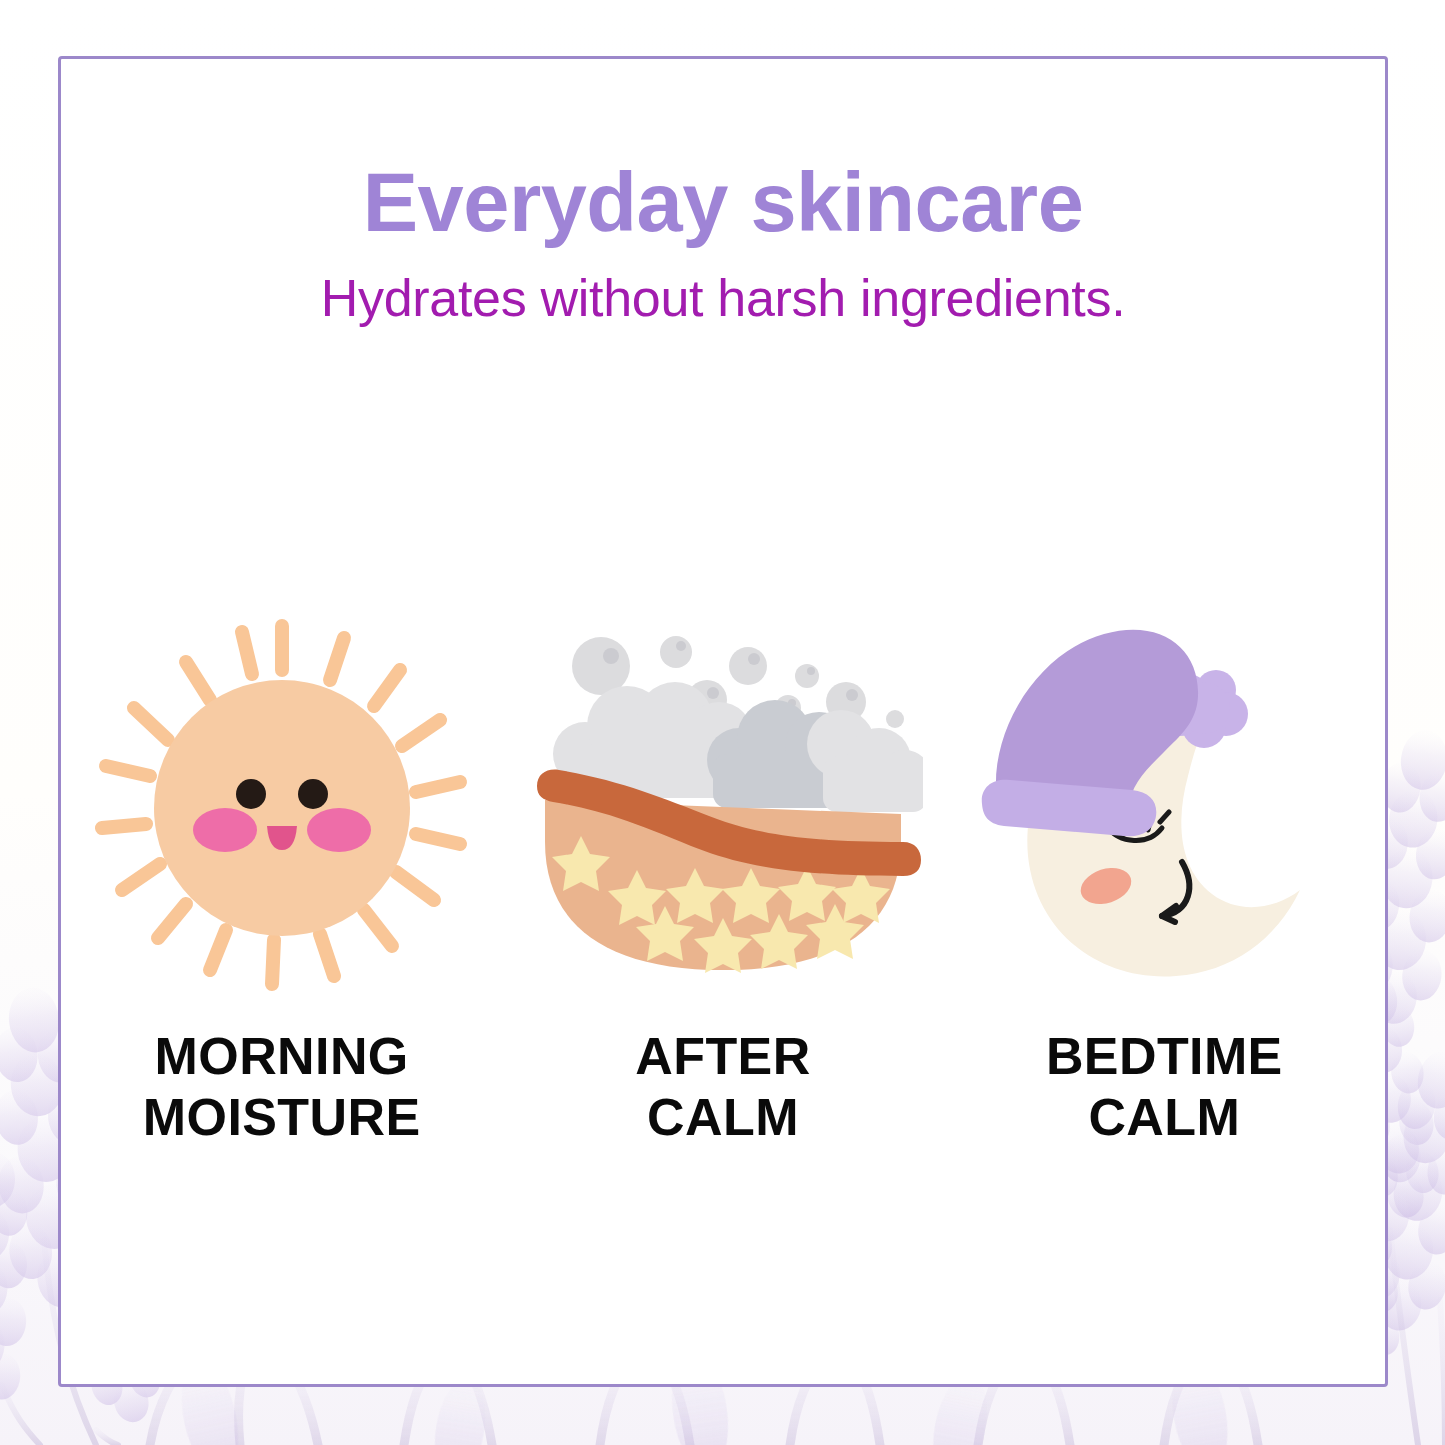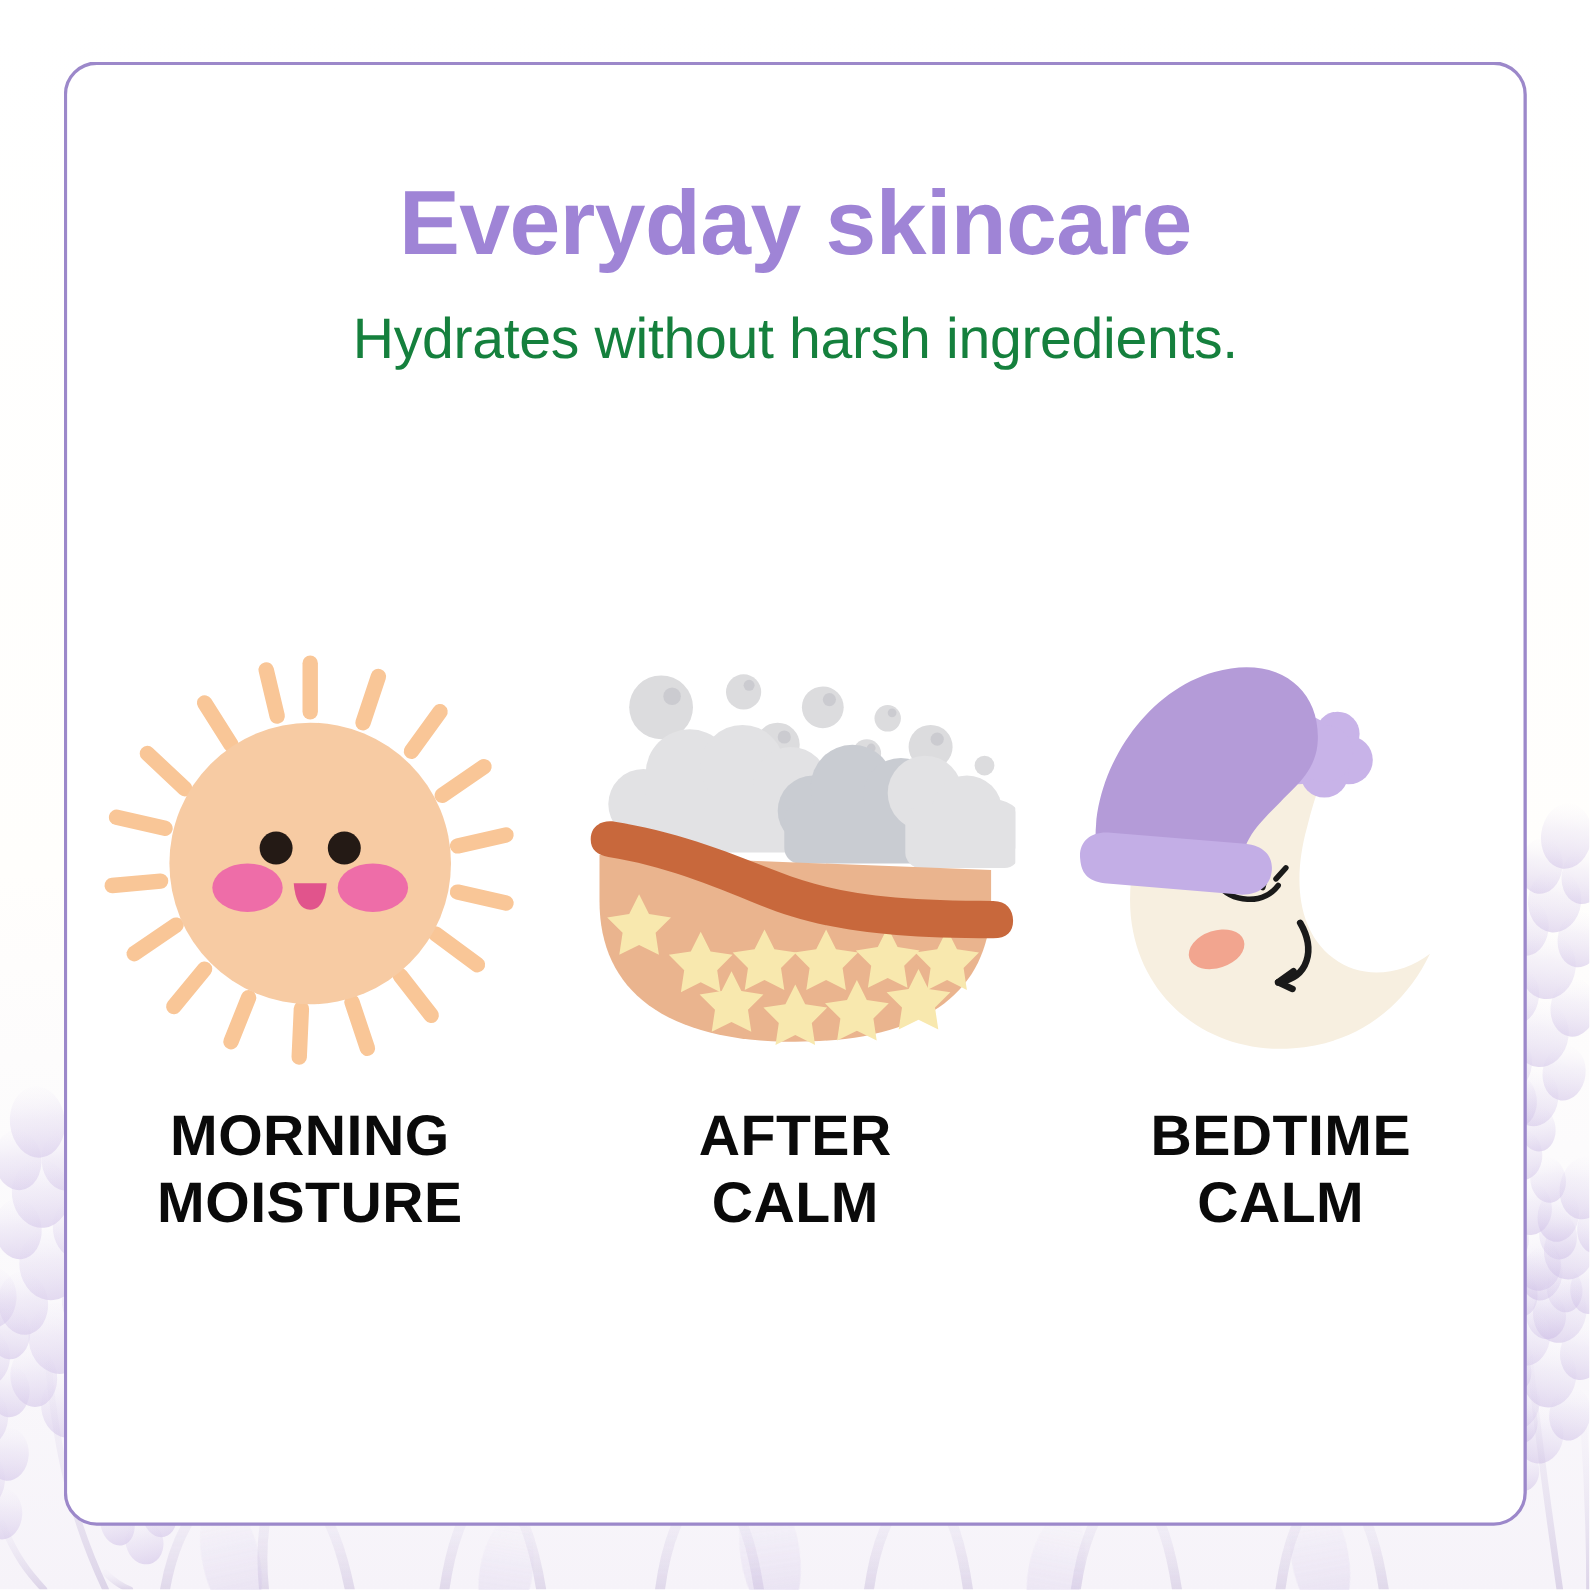--- a/index.html
+++ b/index.html
@@ -34,21 +34,21 @@
 
   
   #card {
     position: absolute;
     left: 58px;
     top: 56px;
     width: 1330px;
     height: 1331px;
     background: #ffffff;
     border: 3px solid #9c88ca;
-    border-radius: 30px;
+    border-radius: 4px;
     z-index: 5;
     overflow: hidden;
   }
 
   
   #headings {
     position: absolute;
     left: 0;
     top: 100px;
     width: 100%;
@@ -58,33 +58,33 @@
   #title {
     font-size: 83px;
     font-weight: 700;
     color: #9f84d6;
     letter-spacing: -0.5px;
     line-height: 1.05;
     white-space: nowrap;
   }
 
   #subtitle {
-    margin-top: 32px;
+    margin-top: 22px;
     font-size: 52px;
     font-weight: 400;
-    color: #15803d;
+    color: #a21caf;
     letter-spacing: -0.3px;
     white-space: nowrap;
   }
 
   
   #items {
     position: absolute;
     left: 0;
-    top: 522px;
+    top: 545px;
     width: 100%;
     display: flex;
     justify-content: space-around;
     align-items: flex-end;
   }
 
   .item {
     width: 420px;
     display: flex;
     flex-direction: column;

